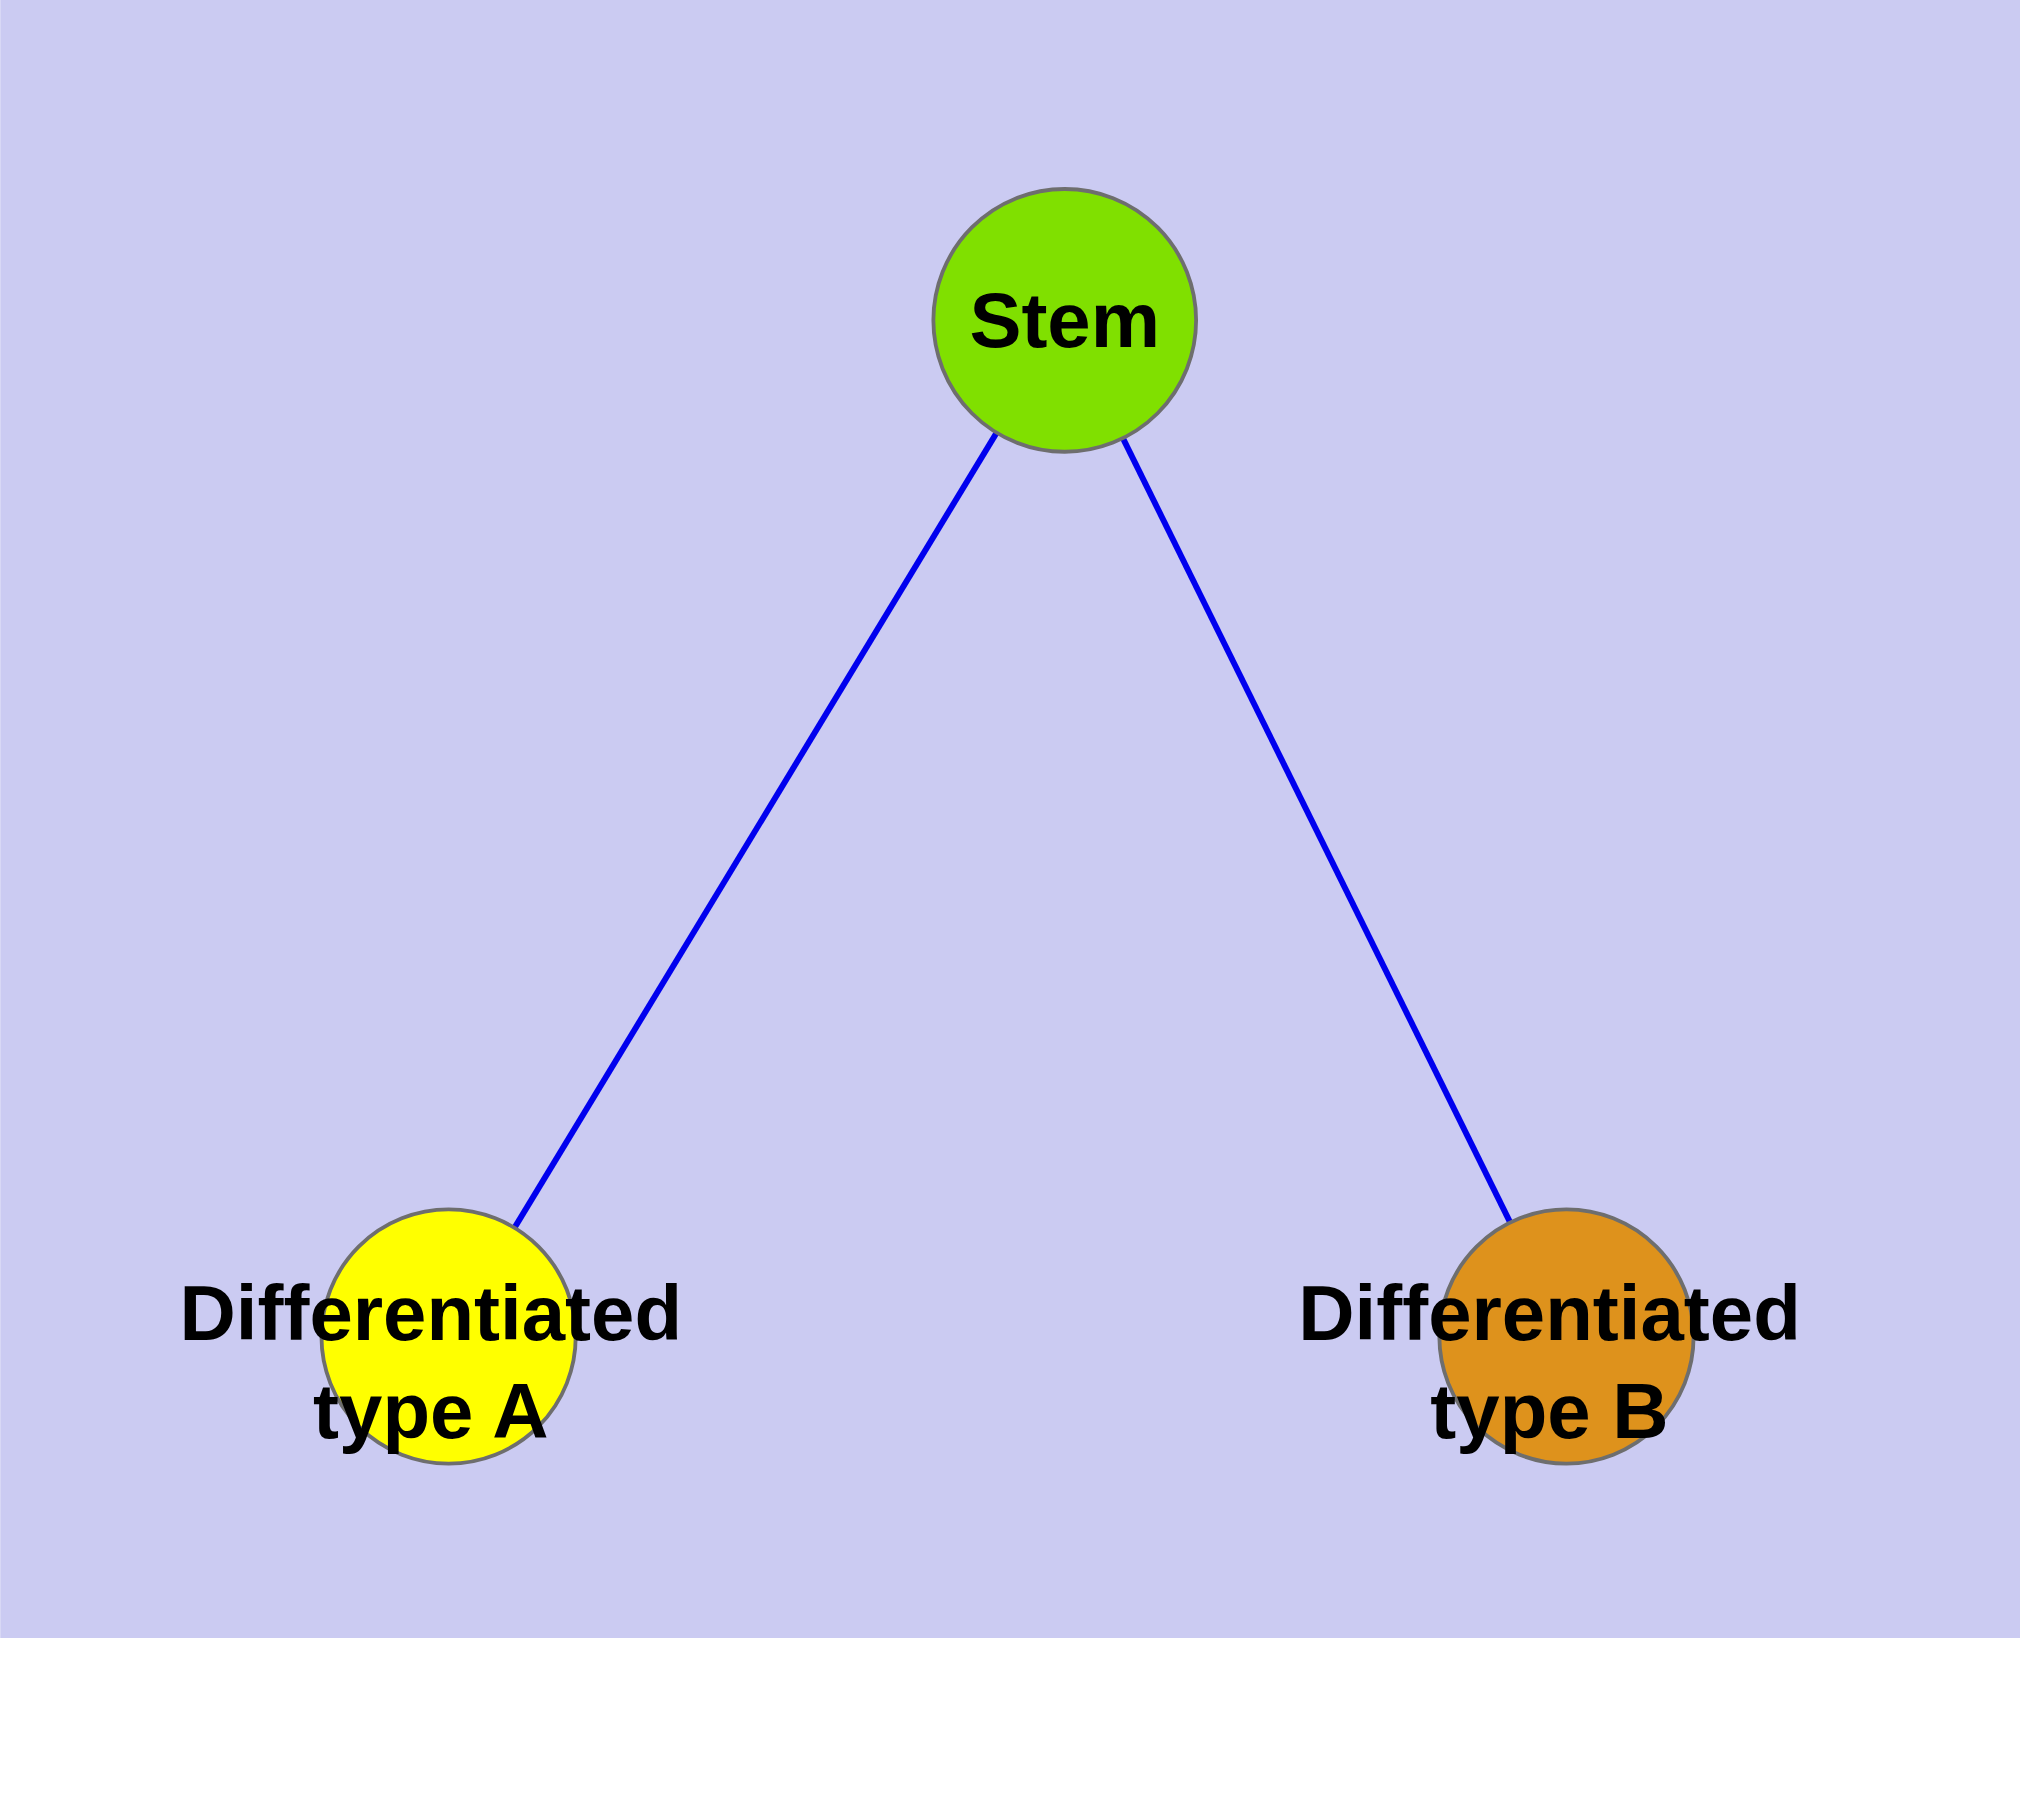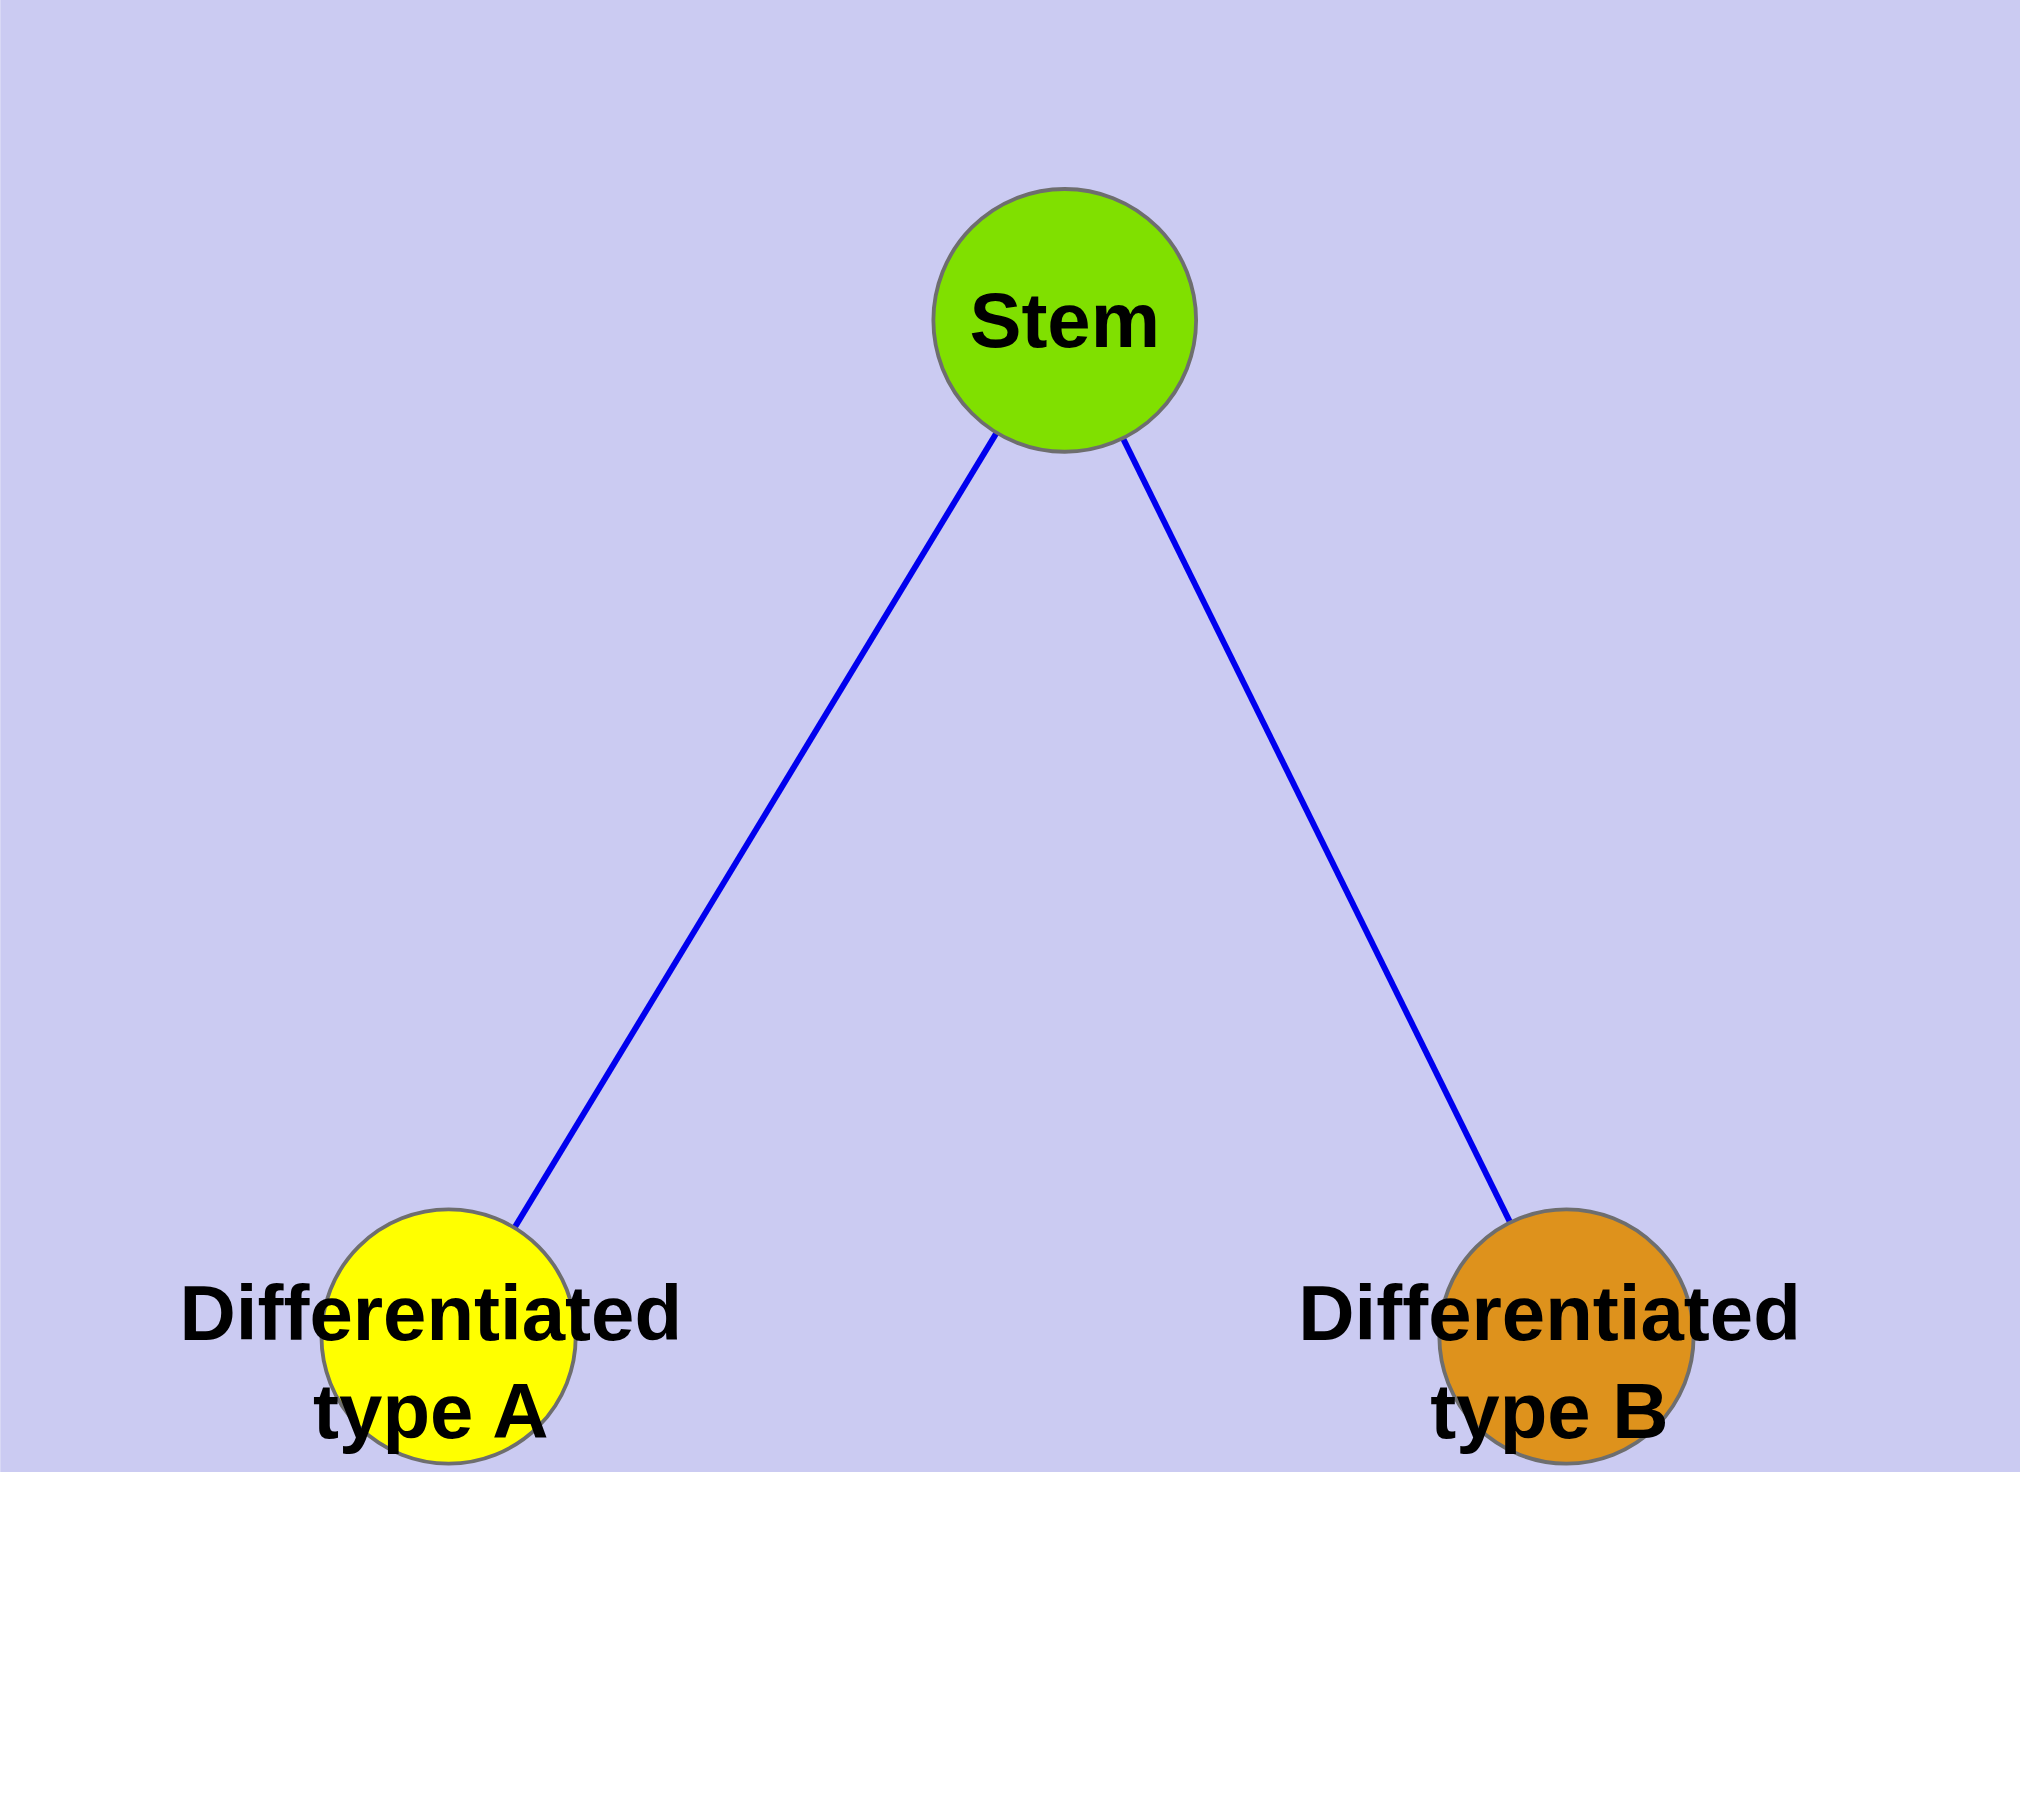--- a/index.html
+++ b/index.html
@@ -3,21 +3,21 @@
 <meta charset="utf-8">
 <style>
   html, body {
     margin: 0;
     padding: 0;
     background: #ffffff;
   }
   .stage {
     position: relative;
     width: 2021px;
-    height: 1472px;
+    height: 1638px;
     overflow: hidden;
     font-family: "Liberation Sans", sans-serif;
   }
   svg {
     display: block;
   }
   .node-circle {
     stroke: #6e6e6e;
     stroke-width: 4.5;
   }

